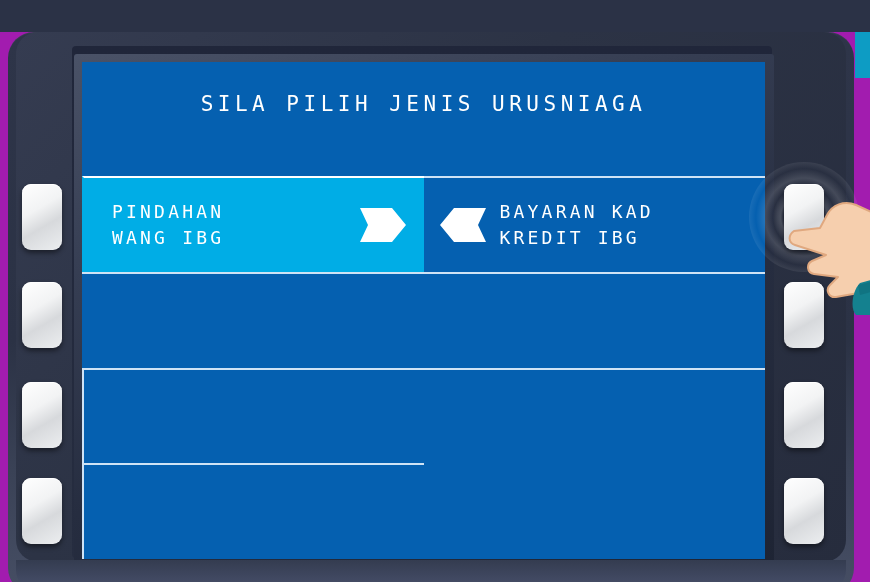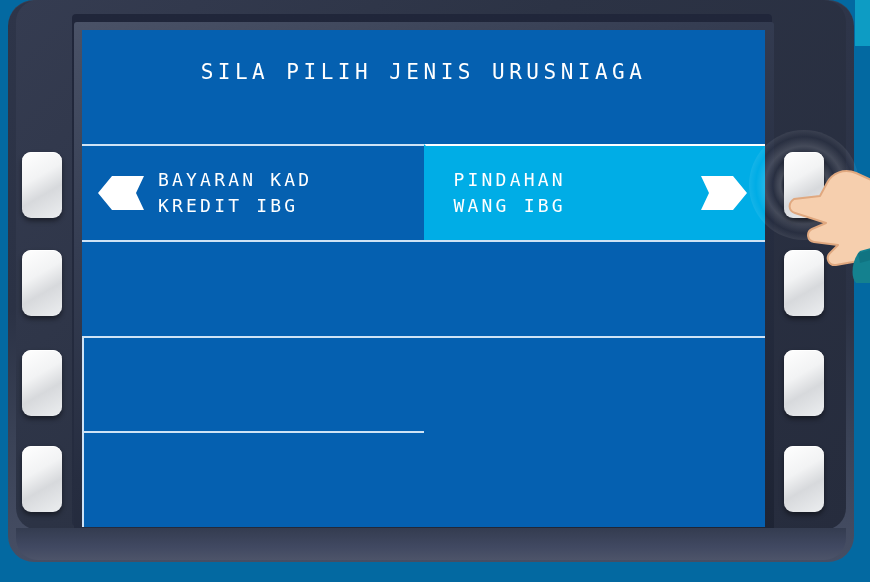--- a/index.html
+++ b/index.html
@@ -12,21 +12,22 @@
     height: 582px;
     overflow: hidden;
     font-family: "DejaVu Sans Mono", monospace;
     position: relative;
   }
 
   
   .page {
     position: absolute;
     inset: 0;
-    background: #0369a1;
+    background: #a21caf;
+    margin-top: 32px;
   }
 
   
   .corner-accent {
     position: absolute;
     top: 0;
     right: 0;
     width: 15px;
     height: 46px;
     background: #0d9cc4;
@@ -244,38 +245,38 @@
     <div class="screen-frame"></div>
 
     <div class="screen">
 
       <div class="screen-header">
         <div class="screen-title">SILA PILIH JENIS URUSNIAGA</div>
       </div>
 
       <div class="menu-grid">
 
+        <div class="cell right-cell col-right row-top highlighted">
+          <span class="cell-label">PINDAHAN
+WANG IBG</span>
+          <span class="arrow">
+            <svg viewBox="0 0 46 34" width="46" height="34" aria-hidden="true">
+              <path d="M0 0 L32 0 L46 17 L32 34 L0 34 L8 17 Z" fill="#ffffff"></path>
+            </svg>
+          </span>
+        </div>
+
         <div class="cell left-cell row-top">
           <span class="arrow">
             <svg viewBox="0 0 46 34" width="46" height="34" aria-hidden="true">
               <path d="M14 0 L46 0 L38 17 L46 34 L14 34 L0 17 Z" fill="#ffffff"></path>
             </svg>
           </span>
           <span class="cell-label">BAYARAN KAD
 KREDIT IBG</span>
-        </div>
-
-        <div class="cell right-cell col-right row-top highlighted">
-          <span class="cell-label">PINDAHAN
-WANG IBG</span>
-          <span class="arrow">
-            <svg viewBox="0 0 46 34" width="46" height="34" aria-hidden="true">
-              <path d="M0 0 L32 0 L46 17 L32 34 L0 34 L8 17 Z" fill="#ffffff"></path>
-            </svg>
-          </span>
         </div>
 
         <div class="cell left-cell"></div>
 
 
         <div class="cell left-cell"></div>
         <div class="cell right-cell col-right"></div>
 
         <div class="cell left-cell"></div>
         <div class="cell right-cell col-right"></div>

